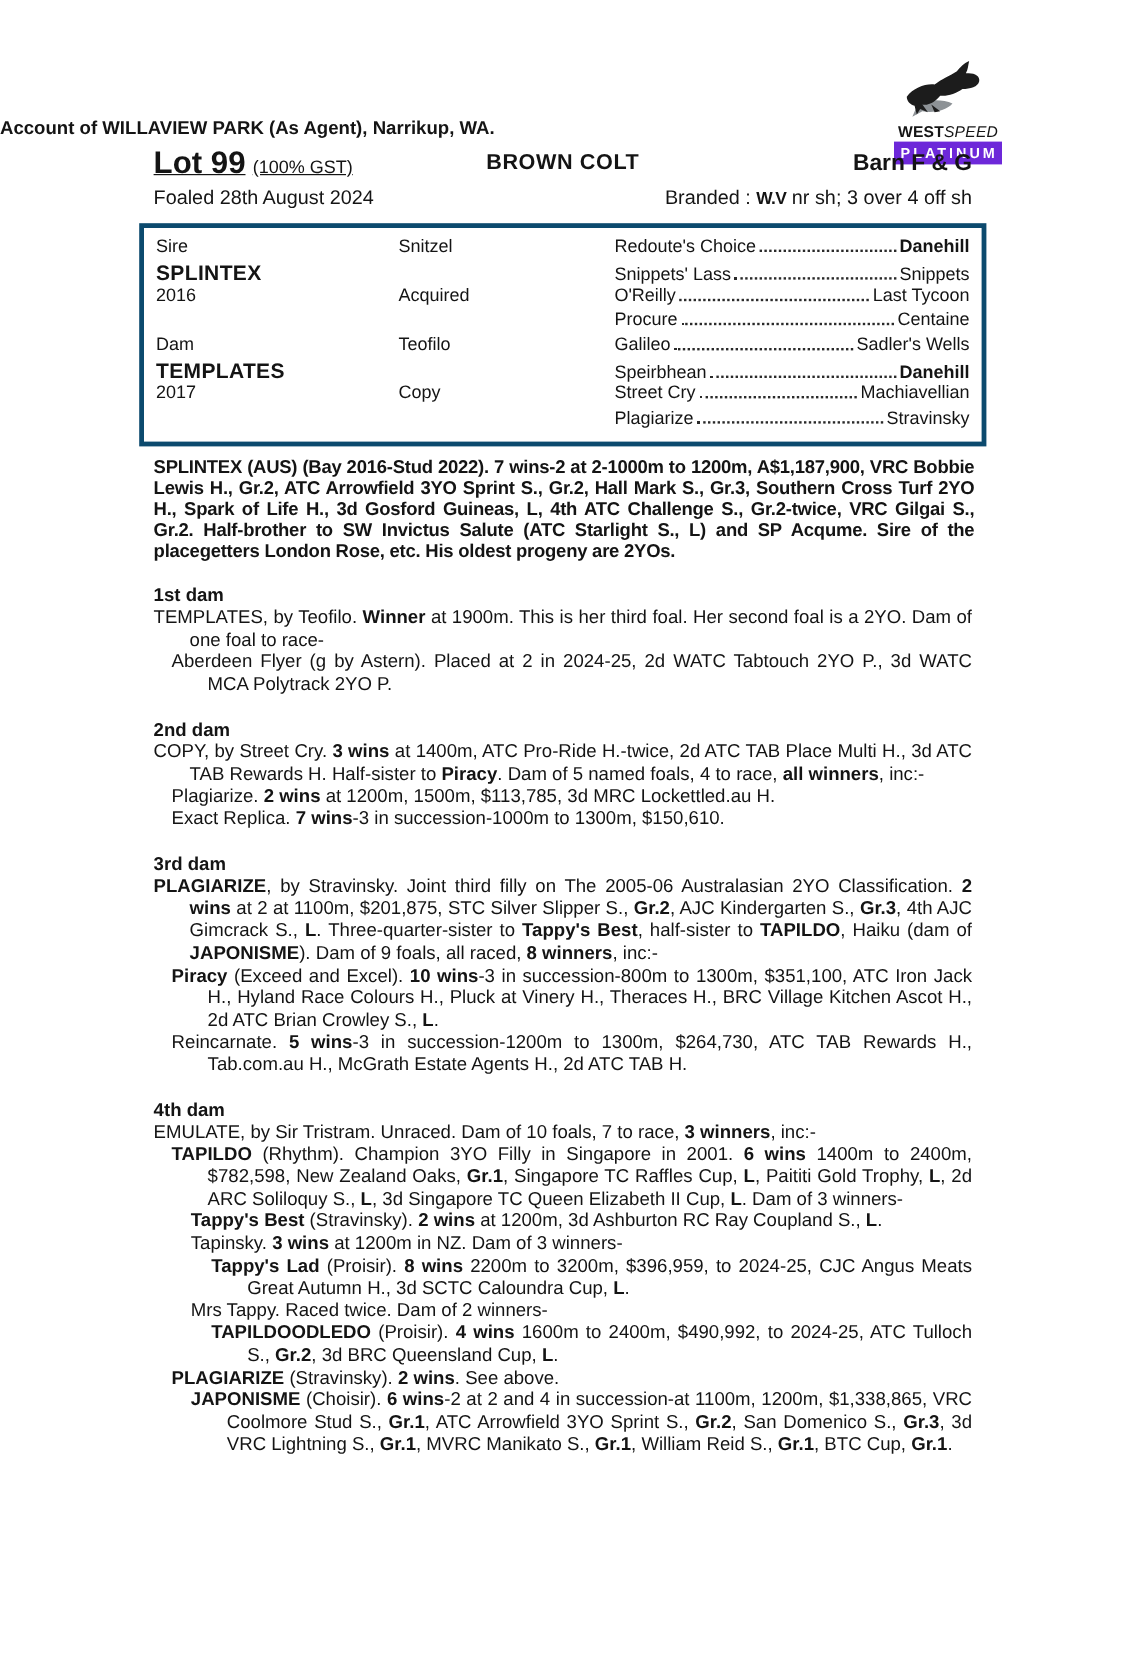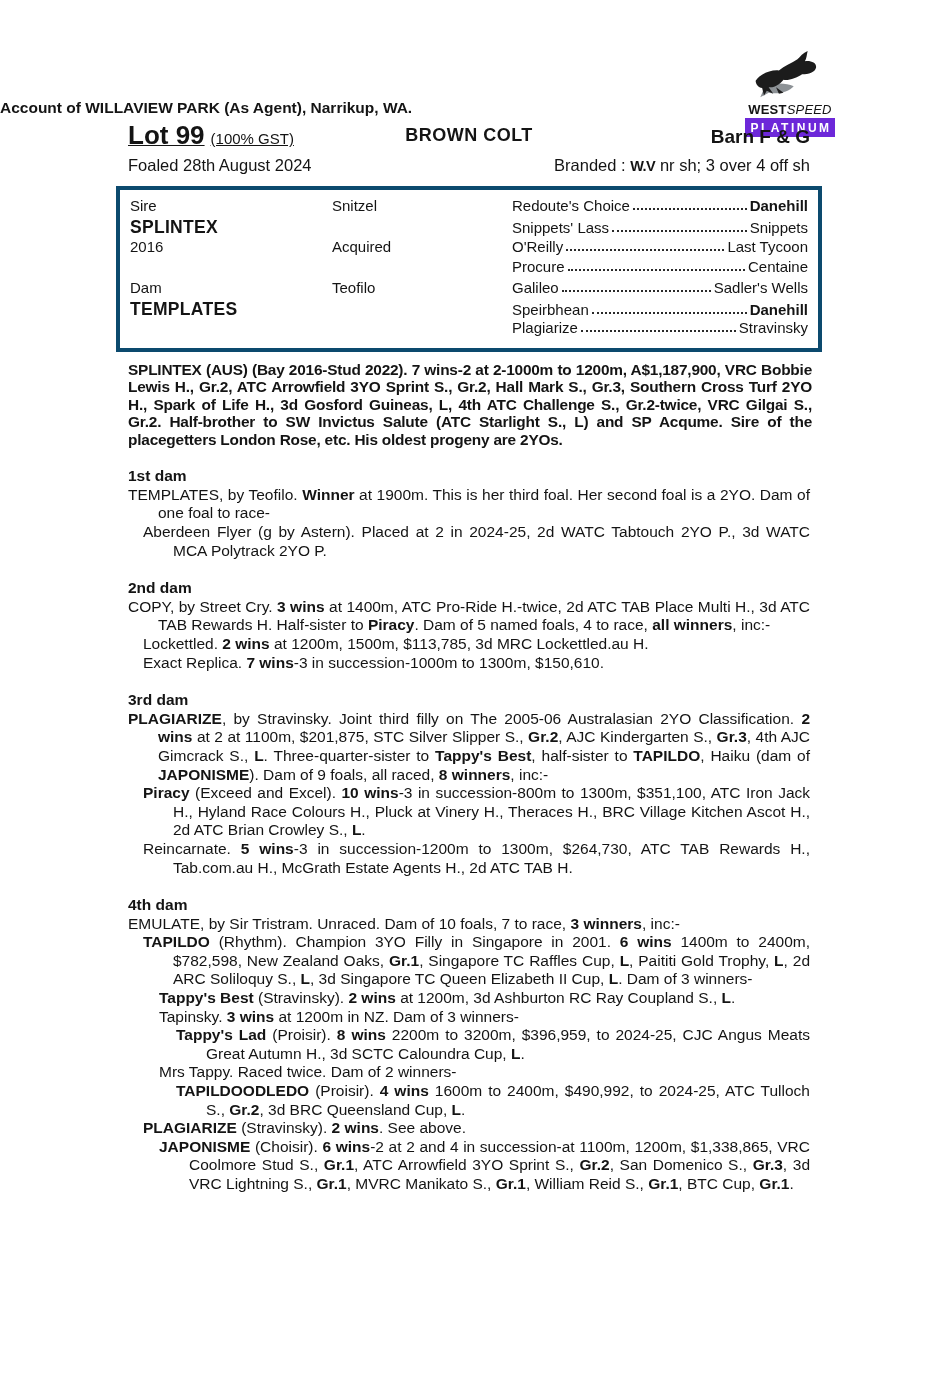--- a/index.html
+++ b/index.html
@@ -128,39 +128,48 @@
       <div class="ped-row">
         <div class="ped-c1 ped-name">TEMPLATES</div>
         <div class="ped-c2"></div>
         <div class="ped-c3">
           <span class="ped-h">Speirbhean</span>
           <span class="leader"></span>
           <span class="b">Danehill</span>
         </div>
       </div>
       <div class="ped-row">
+        <div class="ped-c1">2017</div>
+        <div class="ped-c2">Copy</div>
+        <div class="ped-c3">
+          <span class="ped-h">Street Cry</span>
+          <span class="leader"></span>
+          <span>Machiavellian</span>
+        </div>
+      </div>
+      <div class="ped-row">
         <div class="ped-c1"></div>
         <div class="ped-c2"></div>
         <div class="ped-c3">
           <span class="ped-h">Plagiarize</span>
           <span class="leader"></span>
           <span>Stravinsky</span>
         </div>
       </div>
     </div>
 
   <div class="note">SPLINTEX (AUS) (Bay 2016-Stud 2022). 7 wins-2 at 2-1000m to 1200m, A$1,187,900, VRC Bobbie Lewis H., Gr.2, ATC Arrowfield 3YO Sprint S., Gr.2, Hall Mark S., Gr.3, Southern Cross Turf 2YO H., Spark of Life H., 3d Gosford Guineas, L, 4th ATC Challenge S., Gr.2-twice, VRC Gilgai S., Gr.2. Half-brother to SW Invictus Salute (ATC Starlight S., L) and SP Acqume. Sire of the placegetters London Rose, etc. His oldest progeny are 2YOs.</div>
 
   <div class="sections" id="sections">
       <div class="sec-head">1st dam</div>
       <div class="para lv0"><span>TEMPLATES, by Teofilo. </span><span class="b">Winner</span><span> at 1900m. This is her third foal. Her second foal is a 2YO. Dam of one foal to race-</span></div>
       <div class="para lv1"><span>Aberdeen Flyer (g by Astern). Placed at 2 in 2024-25, 2d WATC Tabtouch 2YO P., 3d WATC MCA Polytrack 2YO P.</span></div>
       <div class="sec-head">2nd dam</div>
       <div class="para lv0"><span>COPY, by Street Cry. </span><span class="b">3 wins</span><span> at 1400m, ATC Pro-Ride H.-twice, 2d ATC TAB Place Multi H., 3d ATC TAB Rewards H. Half-sister to </span><span class="b">Piracy</span><span>. Dam of 5 named foals, 4 to race, </span><span class="b">all winners</span><span>, inc:-</span></div>
-      <div class="para lv1"><span>Lockettled. </span><span class="b">2 wins</span><span> at 1200m, 1500m, $113,785, 3d MRC Lockettled.au H.</span></div>
+      <div class="para lv1"><span>Plagiarize. </span><span class="b">2 wins</span><span> at 1200m, 1500m, $113,785, 3d MRC Lockettled.au H.</span></div>
       <div class="para lv1"><span>Exact Replica. </span><span class="b">7 wins</span><span>-3 in succession-1000m to 1300m, $150,610.</span></div>
       <div class="sec-head">3rd dam</div>
       <div class="para lv0"><span class="b">PLAGIARIZE</span><span>, by Stravinsky. Joint third filly on The 2005-06 Australasian 2YO Classification. </span><span class="b">2 wins</span><span> at 2 at 1100m, $201,875, STC Silver Slipper S., </span><span class="b">Gr.2</span><span>, AJC Kindergarten S., </span><span class="b">Gr.3</span><span>, 4th AJC Gimcrack S., </span><span class="b">L</span><span>. Three-quarter-sister to </span><span class="b">Tappy's Best</span><span>, half-sister to </span><span class="b">TAPILDO</span><span>, Haiku (dam of </span><span class="b">JAPONISME</span><span>). Dam of 9 foals, all raced, </span><span class="b">8 winners</span><span>, inc:-</span></div>
       <div class="para lv1"><span class="b">Piracy</span><span> (Exceed and Excel). </span><span class="b">10 wins</span><span>-3 in succession-800m to 1300m, $351,100, ATC Iron Jack H., Hyland Race Colours H., Pluck at Vinery H., Theraces H., BRC Village Kitchen Ascot H., 2d ATC Brian Crowley S., </span><span class="b">L</span><span>.</span></div>
       <div class="para lv1"><span>Reincarnate. </span><span class="b">5 wins</span><span>-3 in succession-1200m to 1300m, $264,730, ATC TAB Rewards H., Tab.com.au H., McGrath Estate Agents H., 2d ATC TAB H.</span></div>
       <div class="sec-head">4th dam</div>
       <div class="para lv0"><span>EMULATE, by Sir Tristram. Unraced. Dam of 10 foals, 7 to race, </span><span class="b">3 winners</span><span>, inc:-</span></div>
       <div class="para lv1"><span class="b">TAPILDO</span><span> (Rhythm). Champion 3YO Filly in Singapore in 2001. </span><span class="b">6 wins</span><span> 1400m to 2400m, $782,598, New Zealand Oaks, </span><span class="b">Gr.1</span><span>, Singapore TC Raffles Cup, </span><span class="b">L</span><span>, Paititi Gold Trophy, </span><span class="b">L</span><span>, 2d ARC Soliloquy S., </span><span class="b">L</span><span>, 3d Singapore TC Queen Elizabeth II Cup, </span><span class="b">L</span><span>. Dam of 3 winners-</span></div>
       <div class="para lv2"><span class="b">Tappy's Best</span><span> (Stravinsky). </span><span class="b">2 wins</span><span> at 1200m, 3d Ashburton RC Ray Coupland S., </span><span class="b">L</span><span>.</span></div>
       <div class="para lv2"><span>Tapinsky. </span><span class="b">3 wins</span><span> at 1200m in NZ. Dam of 3 winners-</span></div>

